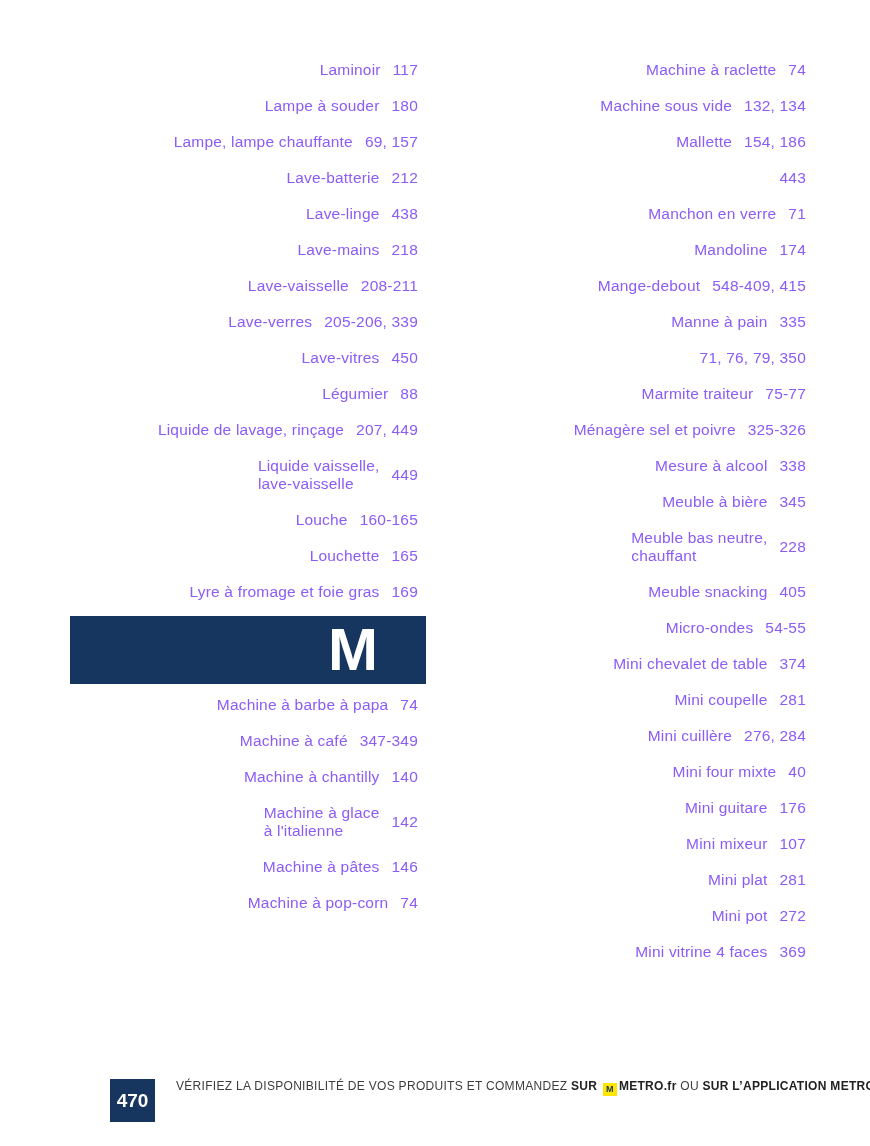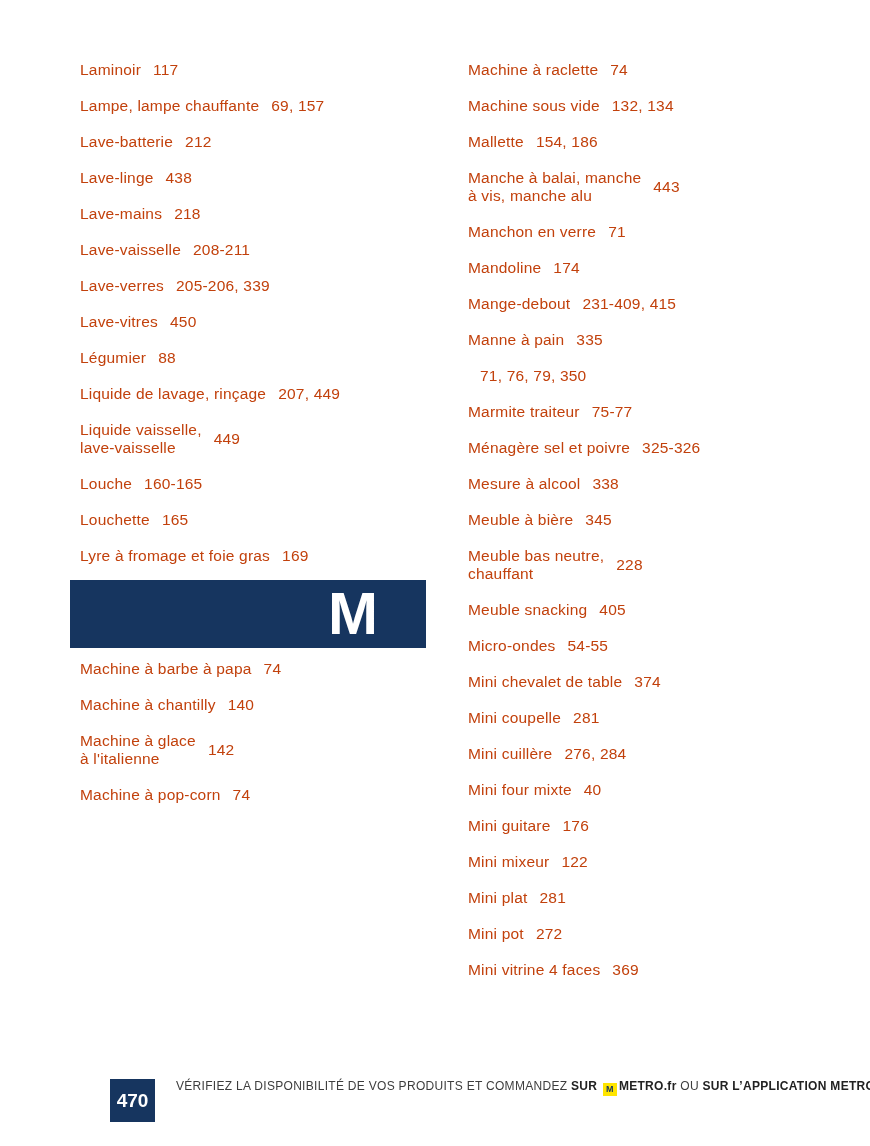--- a/index.html
+++ b/index.html
@@ -21,24 +21,24 @@
     left: 70px;
     width: 744px;
     display: grid;
     grid-template-columns: 356px 356px;
     column-gap: 32px;
     align-items: start;
   }
   .col { display: block; }
   .row {
     display: flex;
-    justify-content: flex-start;
+    justify-content: flex-end;
     align-items: center;
     padding: 9px 8px 9px 10px;
-    color: #c2410c;
+    color: #8b5cf6;
     font-size: 15.5px;
     line-height: 18px;
     letter-spacing: 0.2px;
   }
   .term {
     white-space: pre-line;
     text-align: left;
   }
   .pages {
     white-space: nowrap;
@@ -128,20 +128,24 @@
 
     <div class="col">
 
       <div>
 
           <div class="row">
             <span class="term">Laminoir</span>
             <span class="pages">117</span>
           </div>
 
+          <div class="row">
+            <span class="term">Lampe à souder</span>
+            <span class="pages">180</span>
+          </div>
 
           <div class="row">
             <span class="term">Lampe, lampe chauffante</span>
             <span class="pages">69, 157</span>
           </div>
 
           <div class="row">
             <span class="term">Lave-batterie</span>
             <span class="pages">212</span>
           </div>
@@ -210,33 +214,41 @@
         <span class="letter">M</span>
       </div>
 
       <div>
 
           <div class="row">
             <span class="term">Machine à barbe à papa</span>
             <span class="pages">74</span>
           </div>
 
+          <div class="row">
+            <span class="term">Machine à café</span>
+            <span class="pages">347-349</span>
+          </div>
 
           <div class="row">
             <span class="term">Machine à chantilly</span>
             <span class="pages">140</span>
           </div>
 
           <div class="row">
             <span class="term">Machine à glace
 à l'italienne</span>
             <span class="pages">142</span>
           </div>
 
 
+          <div class="row">
+            <span class="term">Machine à pâtes</span>
+            <span class="pages">146</span>
+          </div>
 
           <div class="row">
             <span class="term">Machine à pop-corn</span>
             <span class="pages">74</span>
           </div>
         </div>
 
     </div>
 
     <div class="col">
@@ -251,38 +263,36 @@
             <span class="term">Machine sous vide</span>
             <span class="pages">132, 134</span>
           </div>
 
           <div class="row">
             <span class="term">Mallette</span>
             <span class="pages">154, 186</span>
           </div>
 
           <div class="row">
-            <span class="term">Manche à balai, manche
-à vis, manche alu</span>
             <span class="pages">443</span>
           </div>
 
           <div class="row">
             <span class="term">Manchon en verre</span>
             <span class="pages">71</span>
           </div>
 
           <div class="row">
             <span class="term">Mandoline</span>
             <span class="pages">174</span>
           </div>
 
           <div class="row">
             <span class="term">Mange-debout</span>
-            <span class="pages">231-409, 415</span>
+            <span class="pages">548-409, 415</span>
           </div>
 
           <div class="row">
             <span class="term">Manne à pain</span>
             <span class="pages">335</span>
           </div>
 
           <div class="row">
             <span class="pages">71, 76, 79, 350</span>
           </div>
@@ -344,21 +354,21 @@
             <span class="pages">40</span>
           </div>
 
           <div class="row">
             <span class="term">Mini guitare</span>
             <span class="pages">176</span>
           </div>
 
           <div class="row">
             <span class="term">Mini mixeur</span>
-            <span class="pages">122</span>
+            <span class="pages">107</span>
           </div>
 
           <div class="row">
             <span class="term">Mini plat</span>
             <span class="pages">281</span>
           </div>
 
           <div class="row">
             <span class="term">Mini pot</span>
             <span class="pages">272</span>

